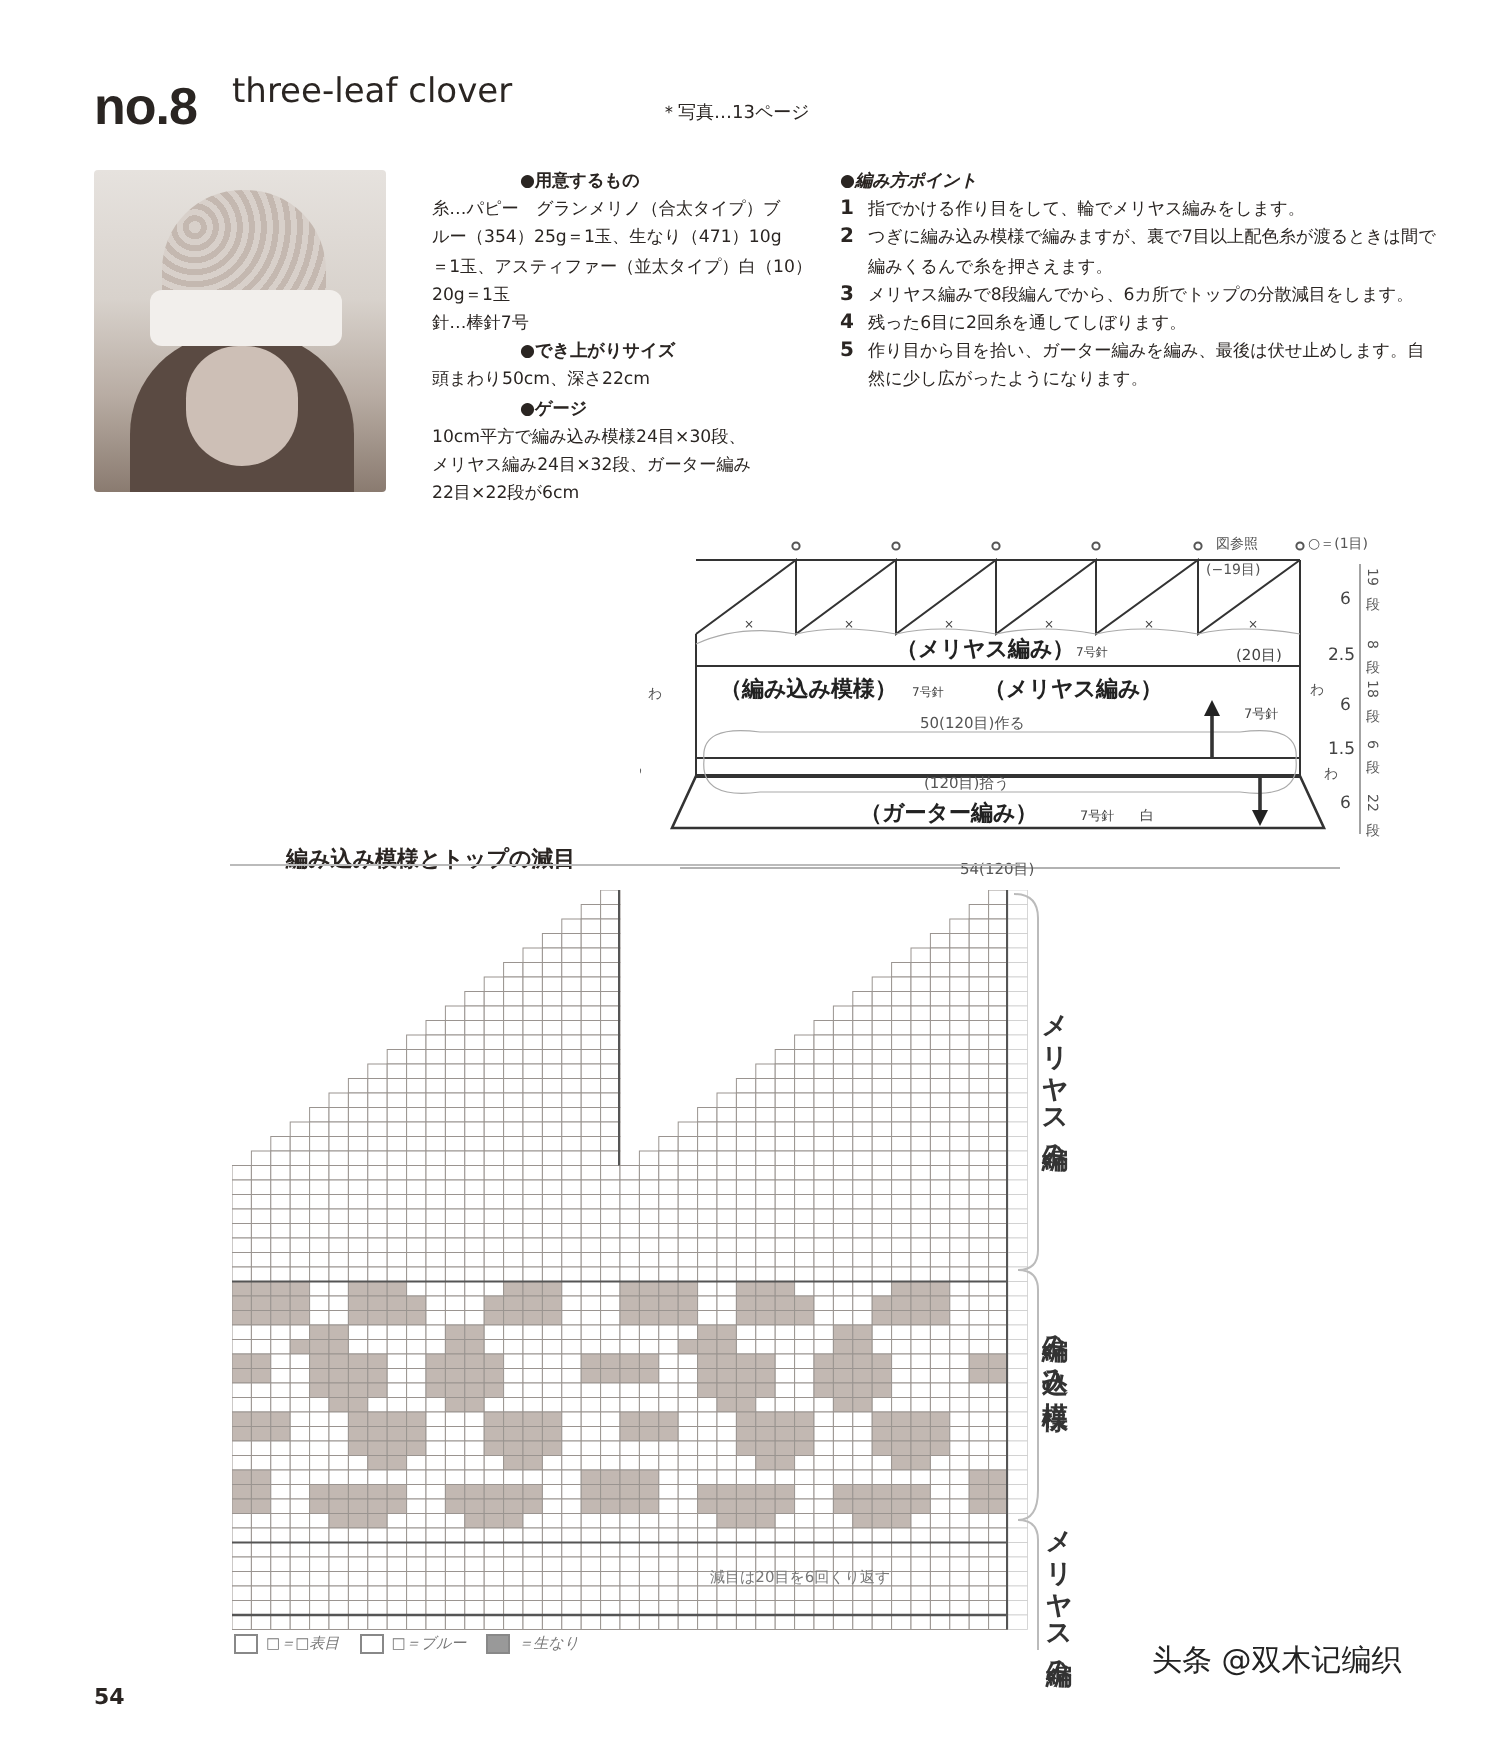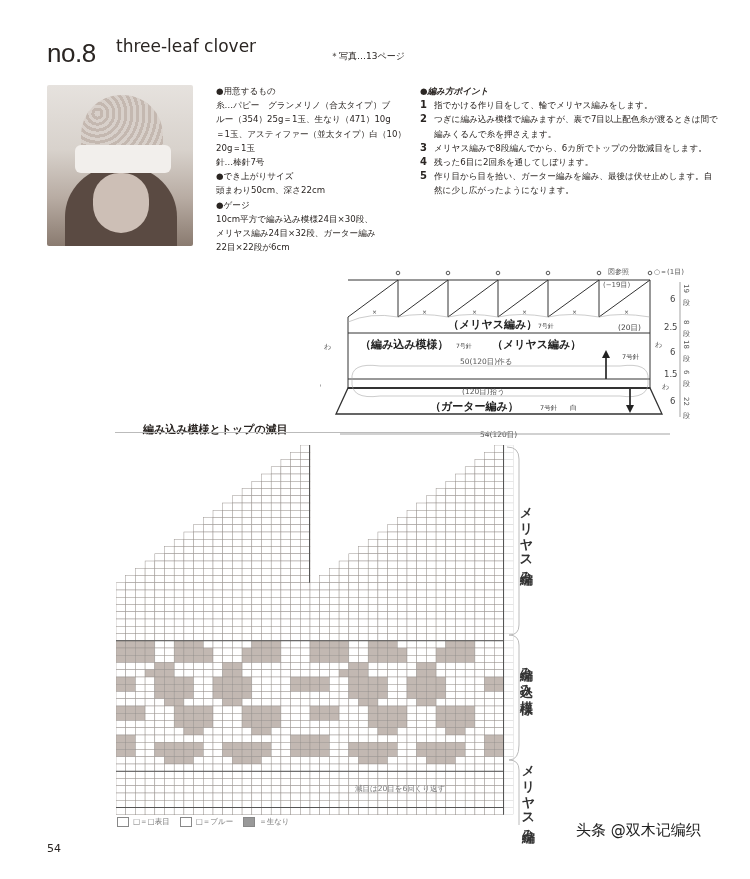--- a/index.html
+++ b/index.html
@@ -1,41 +1,41 @@
 <!DOCTYPE html>
 <html><head>
 <meta charset="utf-8">
 <style>
   html,body{margin:0;padding:0;background:#fff;}
   body{width:750px;height:879px;position:relative;overflow:hidden;font-family:"DejaVu Sans",sans-serif;color:#2a2522;}
   .abs{position:absolute;}
-  .title-no{left:47px;top:38px;font-family:"Liberation Sans",sans-serif;font-weight:normal;font-size:26px;letter-spacing:-0.5px;}
+  .title-no{left:47px;top:38px;font-family:"Liberation Sans",sans-serif;font-weight:bold;font-size:26px;letter-spacing:-0.5px;}
   .title-name{left:116px;top:36px;font-family:"DejaVu Sans",sans-serif;font-size:17px;font-weight:normal;letter-spacing:0px;}
   .title-ref{left:330px;top:50px;font-size:9px;}
   .photo{left:47px;top:85px;width:146px;height:161px;background:linear-gradient(180deg,#e6e2de 0%,#d8d2cc 40%,#b8aca3 70%,#8a7b70 100%);border-radius:2px;overflow:hidden;}
   .photo .hat{position:absolute;left:34px;top:10px;width:82px;height:62px;border-radius:40px 40px 8px 8px;background:repeating-radial-gradient(circle at 20% 30%,#d8d0ca 0 3px,#c4b8b0 3px 6px);}
   .photo .brim{position:absolute;left:28px;top:60px;width:96px;height:28px;background:#f2efec;border-radius:6px;}
   .photo .hair{position:absolute;left:18px;top:82px;width:112px;height:80px;background:#5a4a42;border-radius:50px 50px 0 0;}
   .photo .face{position:absolute;left:46px;top:88px;width:56px;height:60px;background:#cdbfb6;border-radius:28px 28px 30px 30px;}
   .mat{left:216px;top:84px;width:200px;font-size:8.6px;line-height:14.2px;}
-  .mat .h{font-weight:normal;}
+  .mat .h{font-weight:bold;margin-left:44px;}
   .pts{left:420px;top:84px;width:300px;font-size:8.6px;line-height:14.2px;}
   .pts .h{font-weight:bold;font-style:italic;}
   .pts .item{display:flex;}
   .pts .num{width:14px;font-weight:bold;flex:none;font-size:10px;}
   .pts .txt{flex:1;}
   .diagram{left:320px;top:262px;width:390px;height:180px;}
   .chart-title{left:143px;top:422px;font-size:11px;font-weight:bold;}
   .grid{left:116px;top:445px;}
-  .legend{left:117px;top:817px;font-size:7.5px;color:#777;display:flex;align-items:center;gap:4px;}
+  .legend{left:117px;top:817px;font-size:7.5px;color:#777;display:flex;align-items:center;gap:4px;font-style:italic;}
   .legend .box{display:inline-block;width:10px;height:8px;border:1px solid #888;background:#fff;}
   .legend .box.dark{background:#999;}
   .repeat-note{left:355px;top:784px;font-size:7.5px;color:#777;}
   .vlabel{writing-mode:vertical-rl;font-size:13px;font-weight:bold;color:#333;letter-spacing:1px;}
-  .page-num{left:47px;top:842px;font-size:11px;font-weight:normal;text-align:right;}
+  .page-num{left:47px;top:842px;font-size:11px;font-weight:bold;text-align:right;}
   .watermark{left:576px;top:821px;font-size:15px;color:#222;}
 </style>
 </head>
 <body>
 
 <div class="abs title-no">no.8</div>
 <div class="abs title-name">three-leaf clover</div>
 <div class="abs title-ref">＊写真…13ページ</div>
 
 <div class="abs photo">

